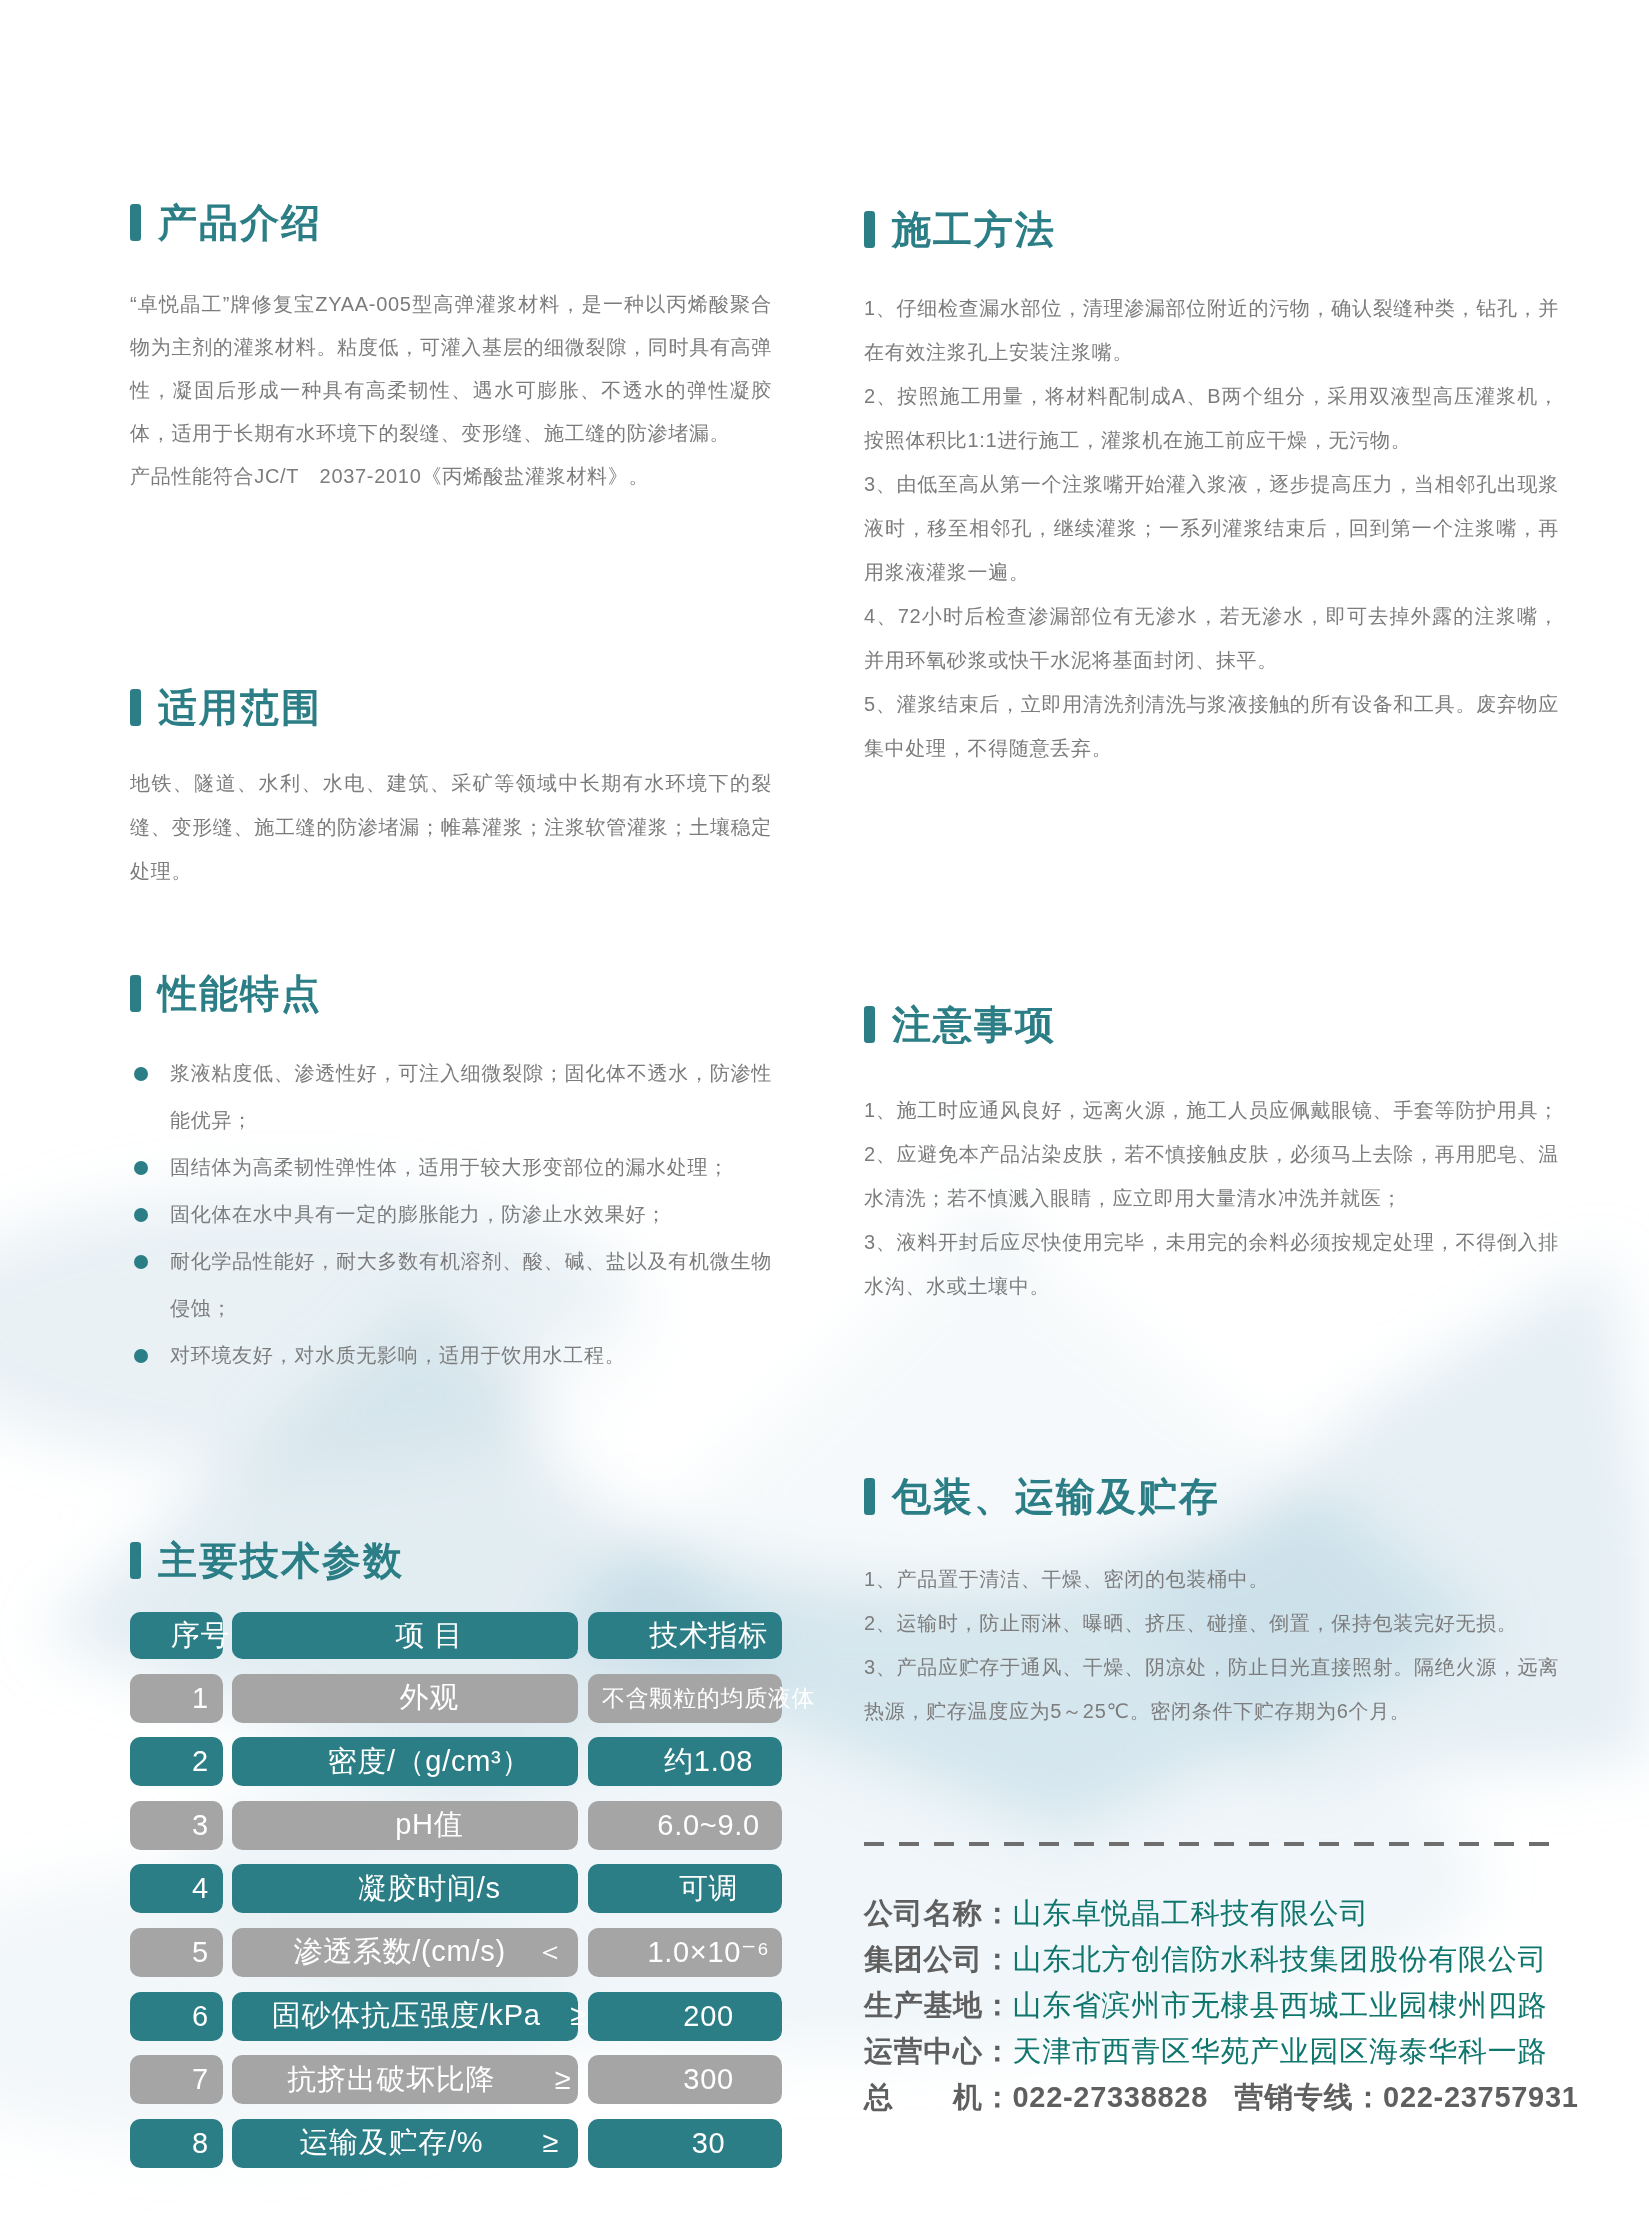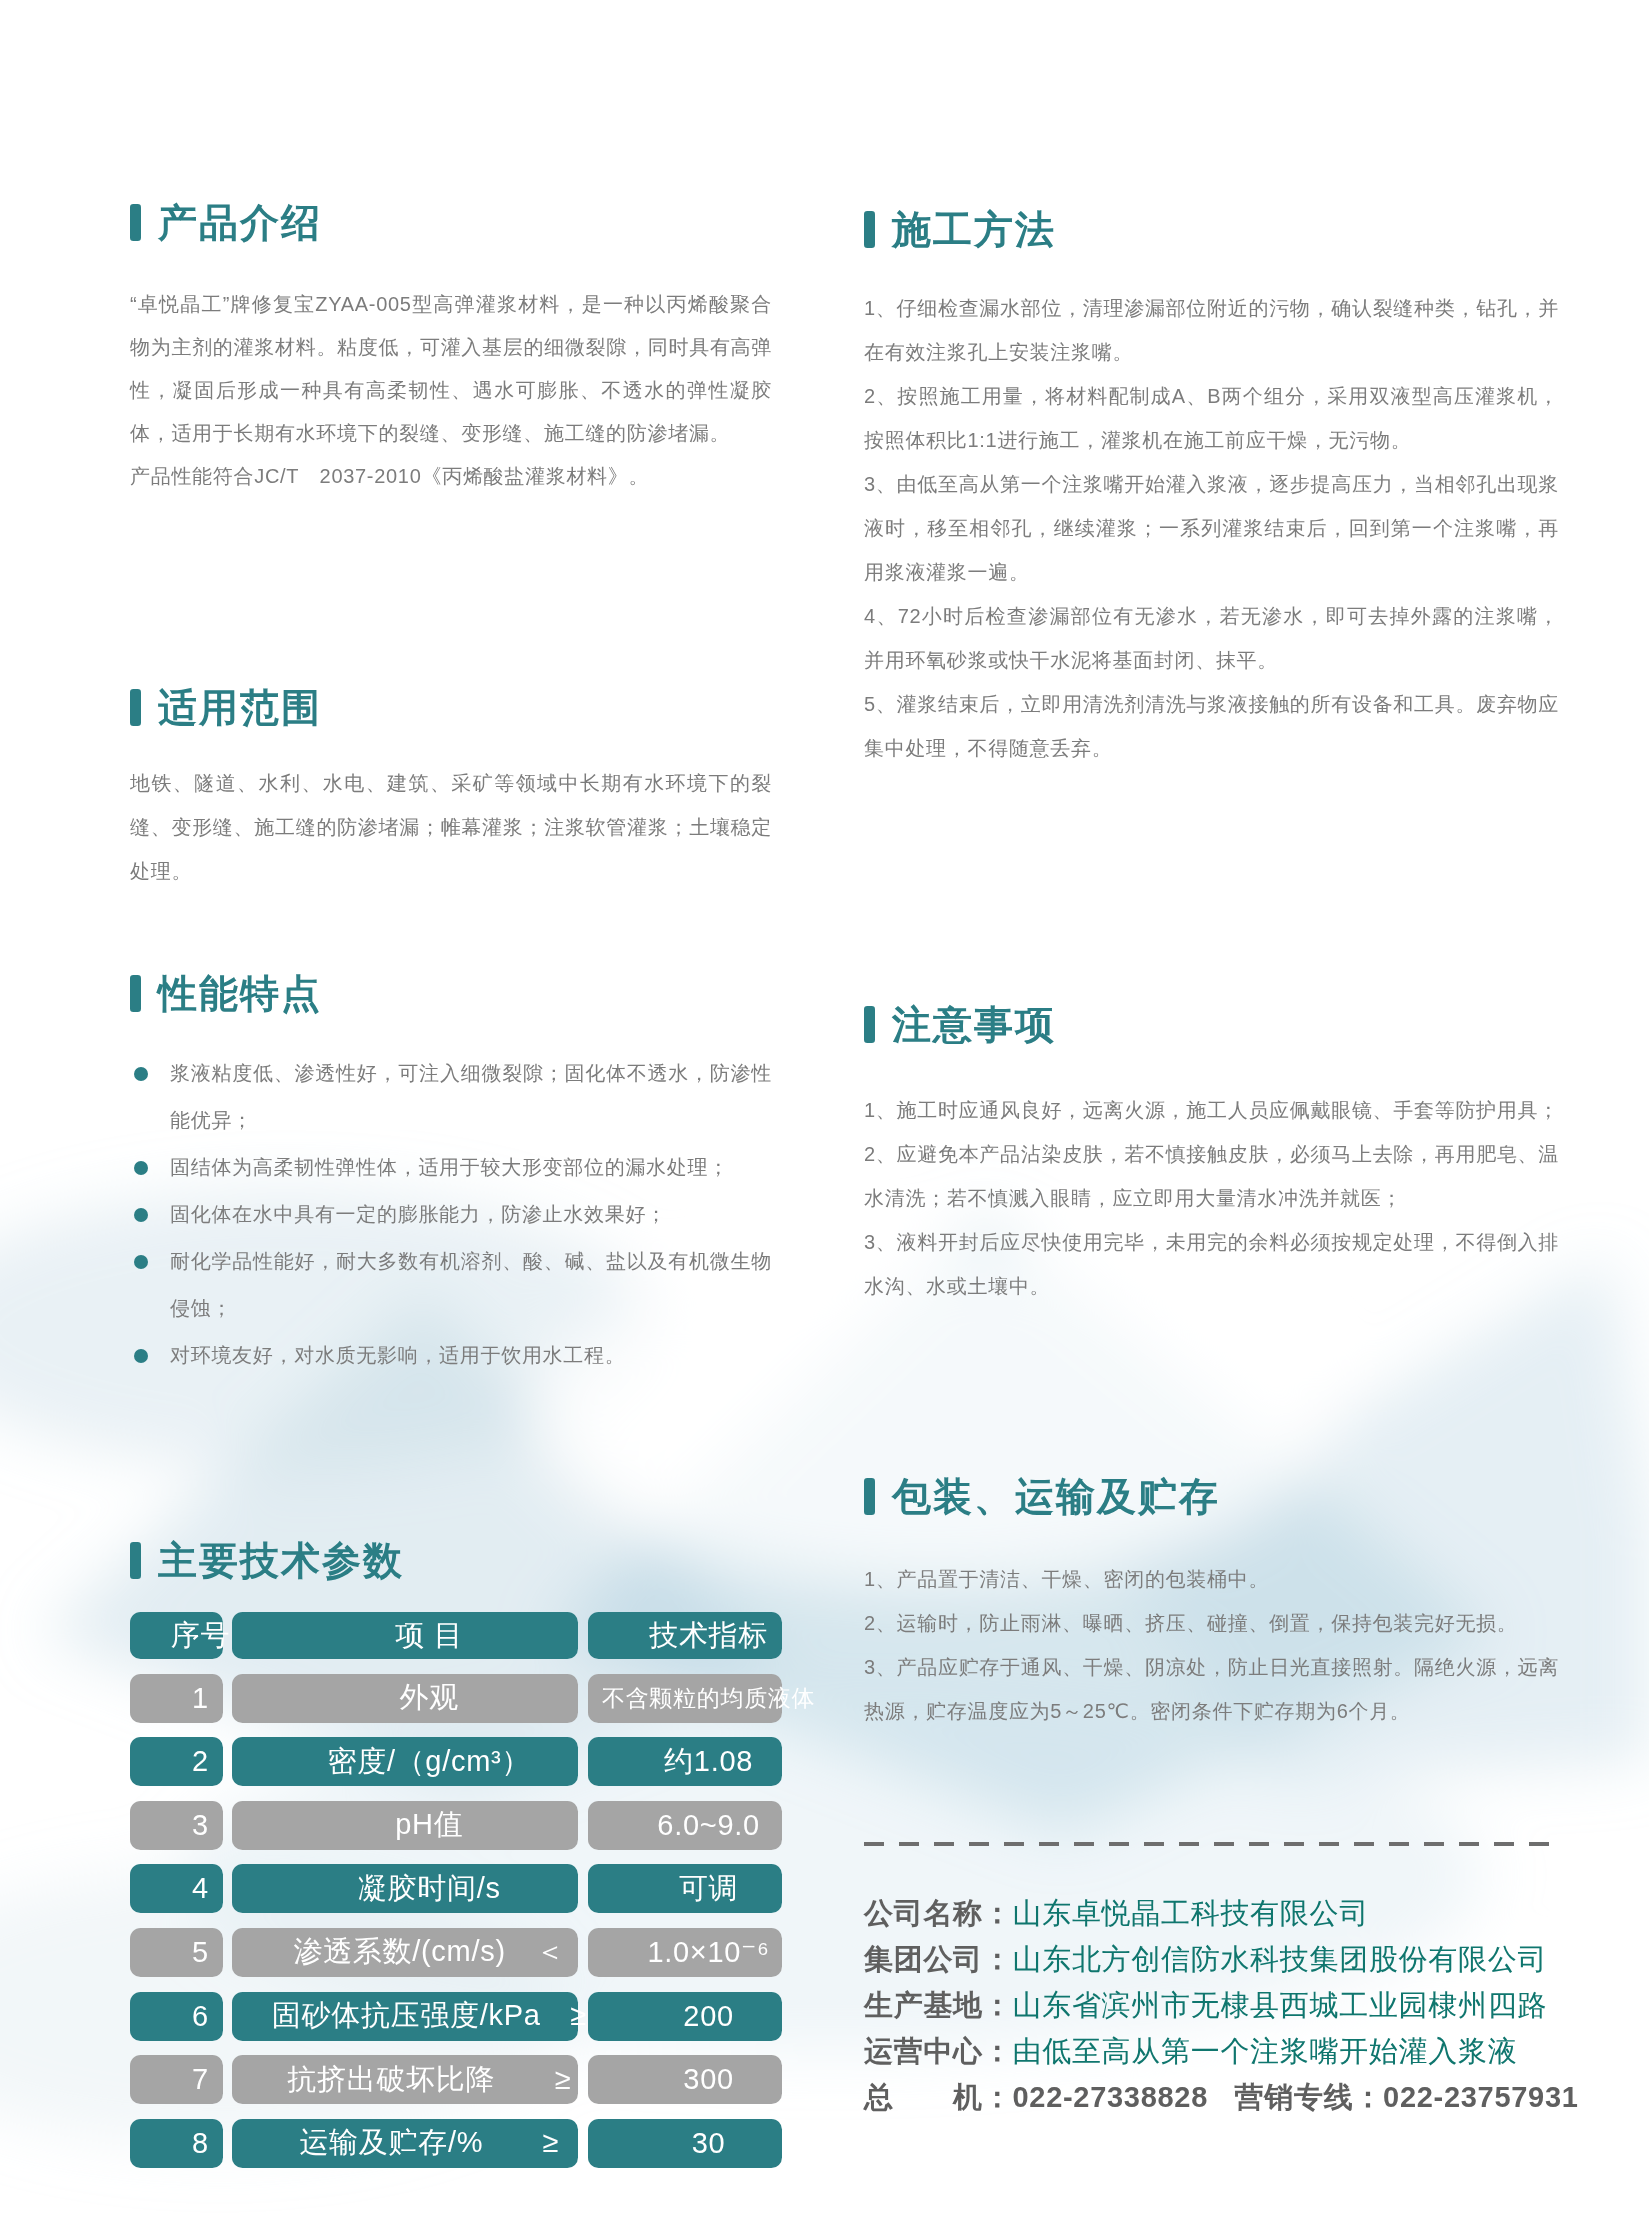--- a/index.html
+++ b/index.html
@@ -238,21 +238,21 @@
         <div class="frow">
           <span class="flabel">公司名称：</span><span class="fvalue">山东卓悦晶工科技有限公司</span>
         </div>
         <div class="frow">
           <span class="flabel">集团公司：</span><span class="fvalue">山东北方创信防水科技集团股份有限公司</span>
         </div>
         <div class="frow">
           <span class="flabel">生产基地：</span><span class="fvalue">山东省滨州市无棣县西城工业园棣州四路</span>
         </div>
         <div class="frow">
-          <span class="flabel">运营中心：</span><span class="fvalue">由低至高从第一个注浆嘴开始灌入浆液</span>
+          <span class="flabel">运营中心：</span><span class="fvalue">天津市西青区华苑产业园区海泰华科一路</span>
         </div>
         <div class="frow">
           <span class="flabel">总　　机：</span><span class="fvalue phone">022-27338828</span><span class="flabel ml">营销专线：</span><span class="fvalue phone">022-23757931</span>
         </div>
       </div>
     </section>
   </div>
 
 </div>
 

